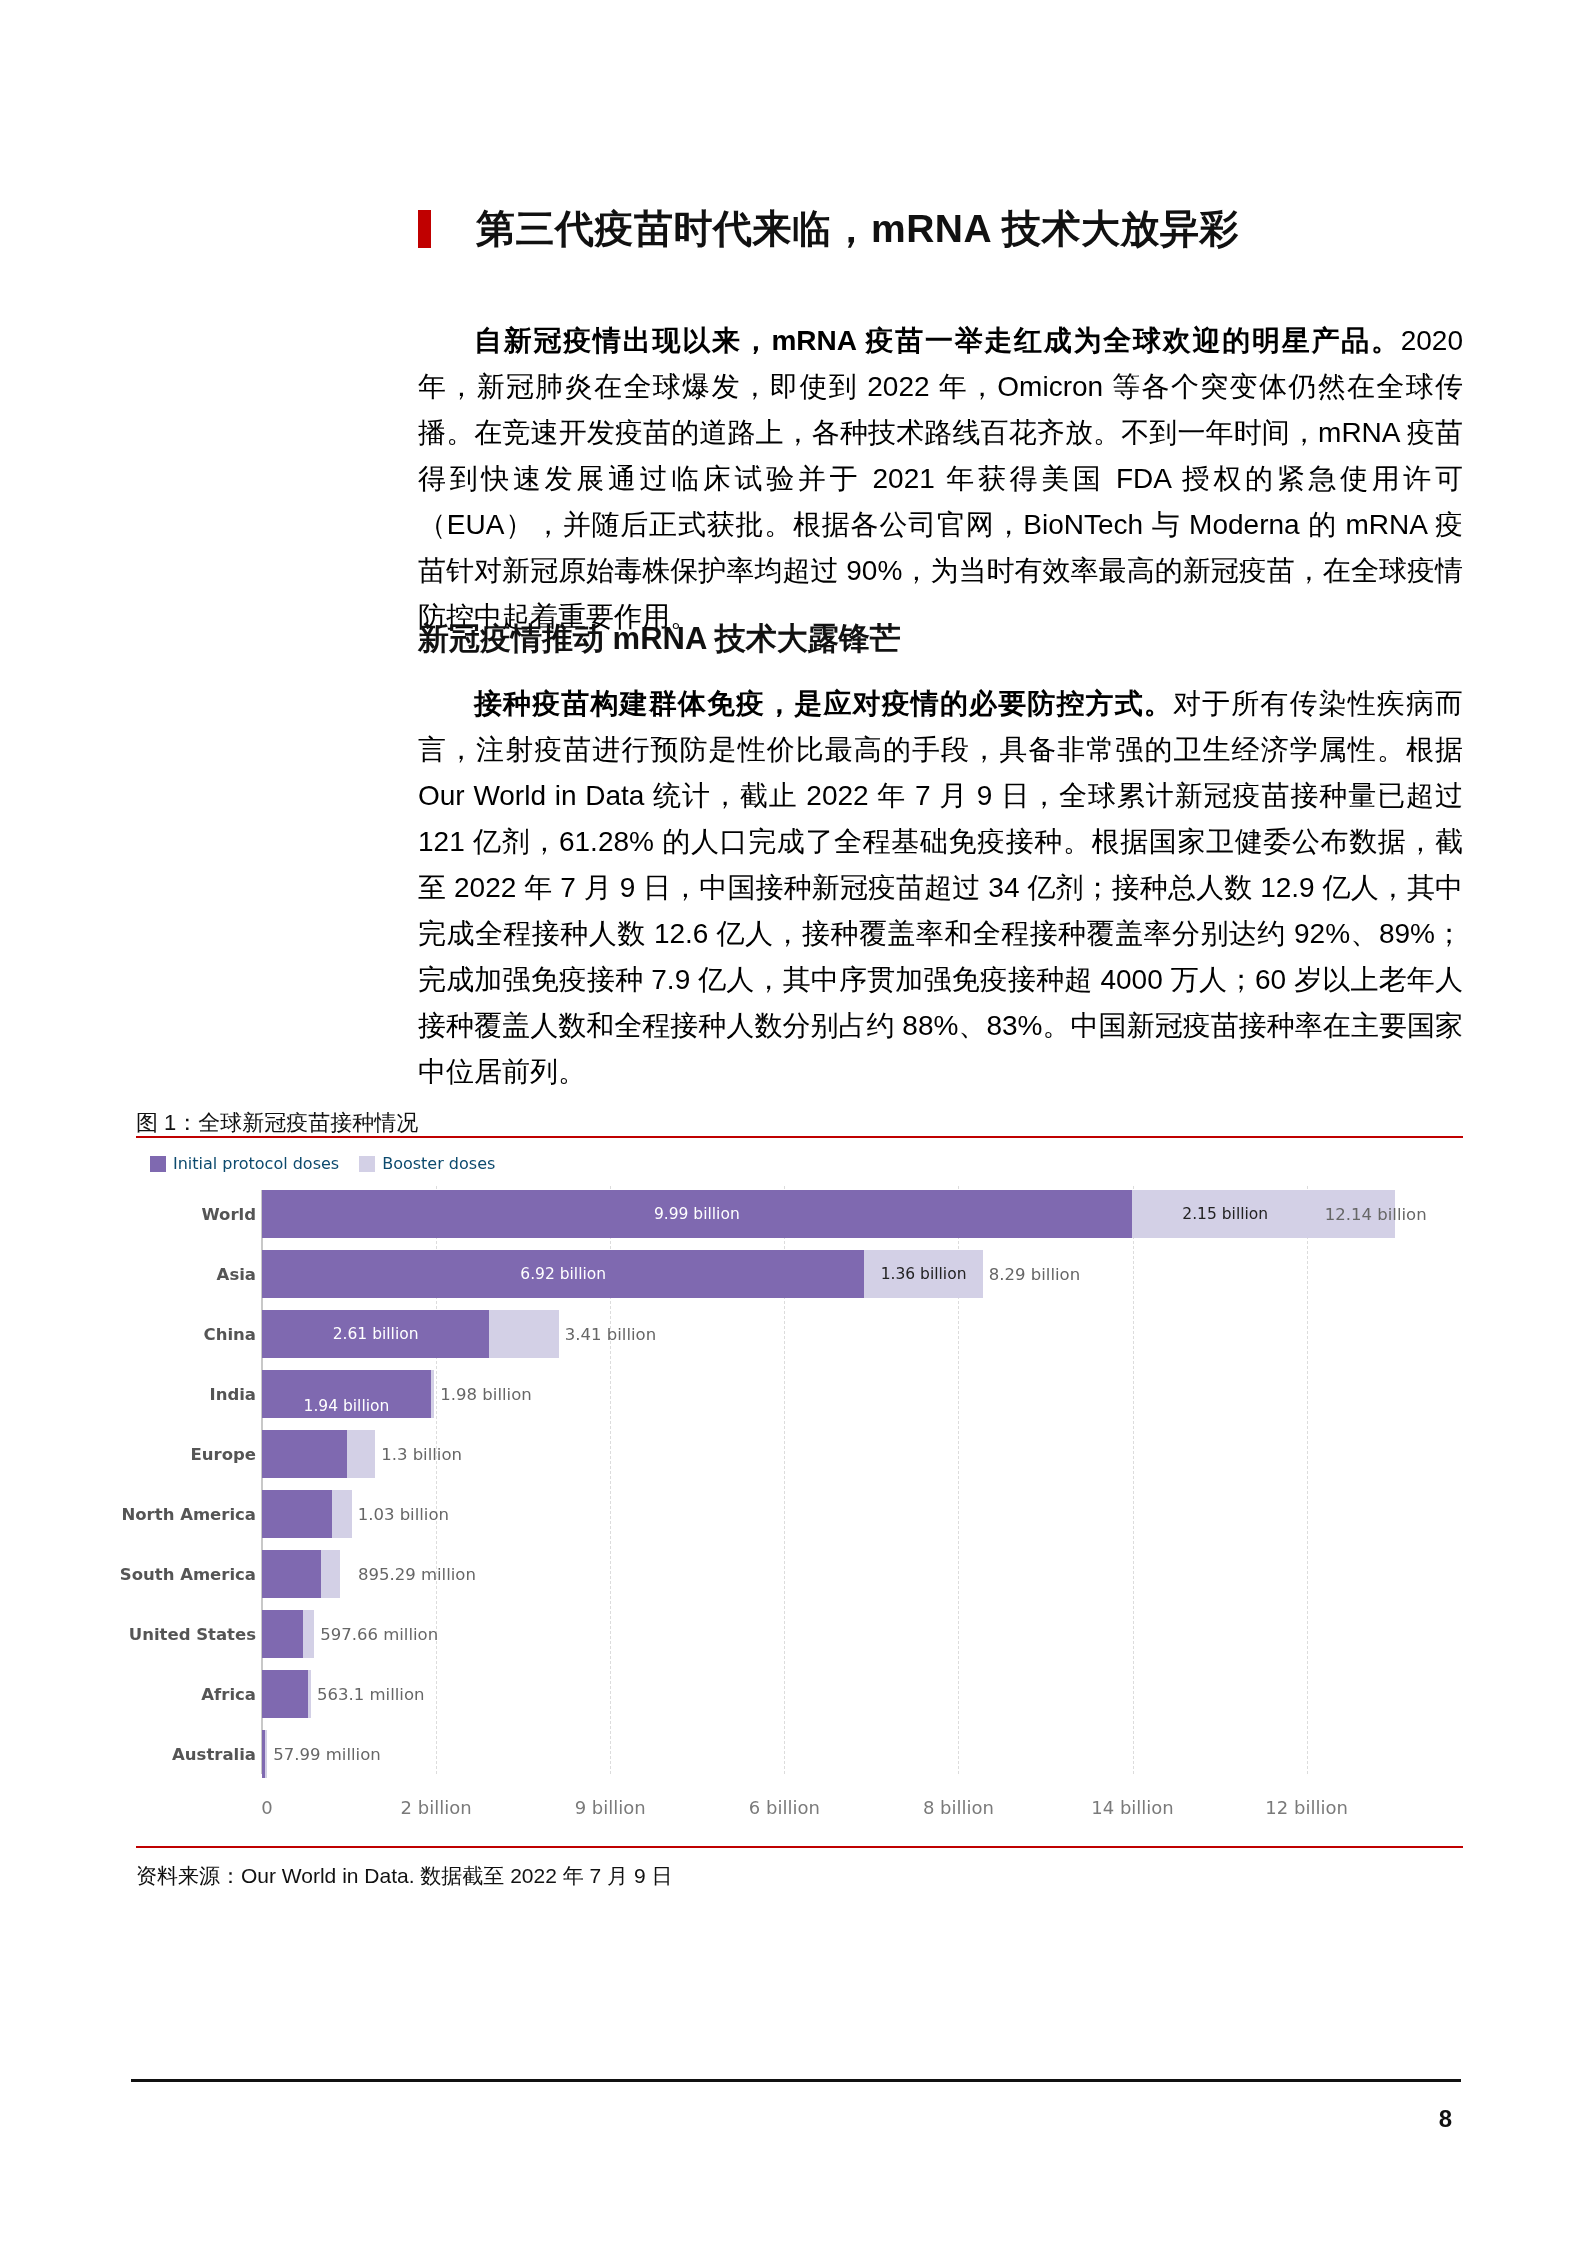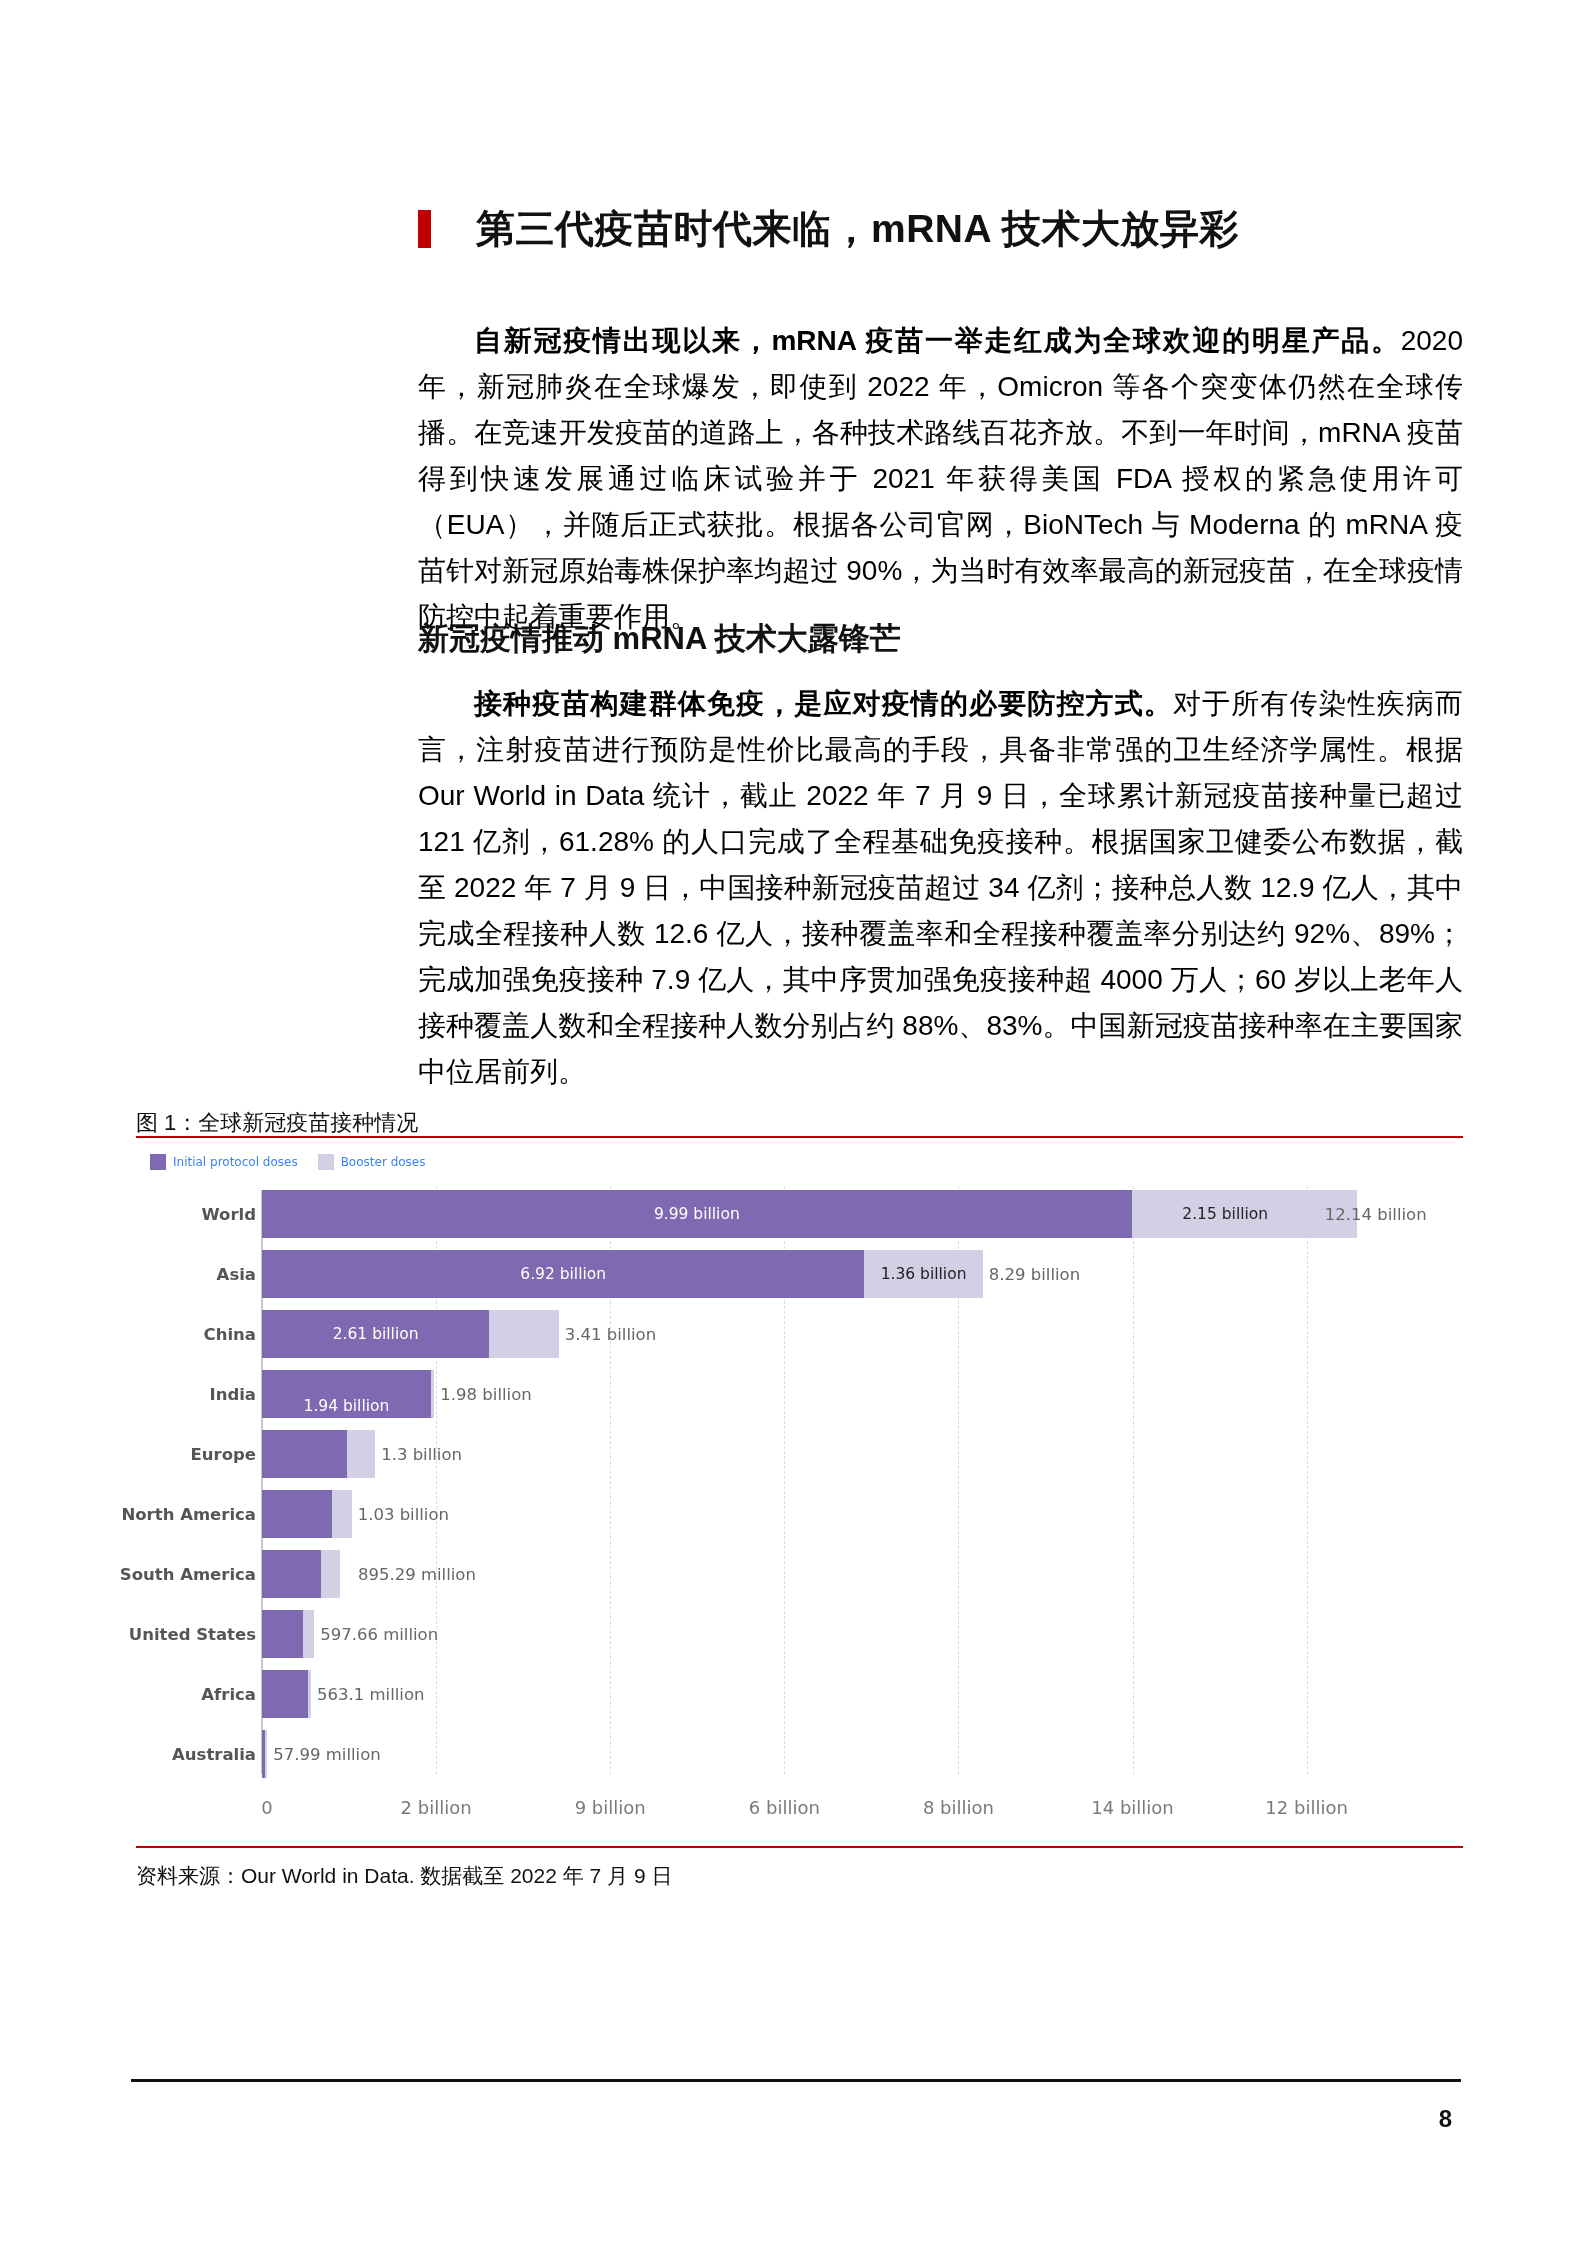--- a/index.html
+++ b/index.html
@@ -11,21 +11,21 @@
 
   .body-block { position: absolute; left: 418px; width: 1045px; font-size: 28px; line-height: 46px; color: #000000; }
   .para { text-indent: 2em; margin: 0; text-align: justify; }
   .para b { font-weight: bold; }
 
   .sub-heading { position: absolute; left: 418px; top: 618px; font-size: 31px; font-weight: bold; color: #111; }
 
   .fig-caption { position: absolute; left: 136px; top: 1108px; font-size: 22px; color: #111; }
   .red-rule { position: absolute; left: 136px; width: 1327px; height: 2px; background: #c00000; }
 
-  .legend { position: absolute; left: 150px; top: 1154px; display: flex; align-items: center; font-size: 12px; color: #3b82f6; font-family: "DejaVu Sans", sans-serif; }
+  .legend { position: absolute; left: 150px; top: 1154px; display: flex; align-items: center; font-size: 16px; color: #0c4a6e; font-family: "DejaVu Sans", sans-serif; }
   .legend-swatch { width: 16px; height: 16px; margin-right: 7px; }
   .legend-item { display: flex; align-items: center; margin-right: 20px; }
 
   .chart { position: absolute; left: 0; top: 0; width: 1587px; height: 2245px; pointer-events: none; }
   .chart * { pointer-events: auto; }
   .gridline { position: absolute; top: 1186px; height: 588px; border-left: 1.5px dashed #dcdcdc; width: 0; }
   .axis-line { position: absolute; left: 261px; top: 1190px; height: 584px; width: 2px; background: #c8c8c8; }
   .tick-label { position: absolute; top: 1797px; font-size: 18px; color: #7a7a7a; font-family: "DejaVu Sans", sans-serif; transform: translateX(-50%); white-space: nowrap; }
 
   .row-label { position: absolute; right: 1331px; font-size: 16.5px; font-weight: bold; color: #555; font-family: "DejaVu Sans", sans-serif; white-space: nowrap; transform: translateY(-50%); }
@@ -86,21 +86,21 @@
     <div class="tick-label" style="left: 958.4px;">8 billion</div>
     <div class="gridline" style="left: 1132.5px;"></div>
     <div class="tick-label" style="left: 1132.5px;">14 billion</div>
     <div class="gridline" style="left: 1306.6px;"></div>
     <div class="tick-label" style="left: 1306.6px;">12 billion</div>
     <div class="axis-line"></div>
     <div class="row-label" style="top: 1214px;">World</div>
     <div class="bar bar-initial" style="left: 262px; top: 1190px; width: 869.63px;">
       <div class="bar-inner-label" style="left: 434.815px;">9.99 billion</div>
     </div>
-    <div class="bar bar-booster" style="left: 1131.63px; top: 1190px; width: 225px;">
+    <div class="bar bar-booster" style="left: 1131.63px; top: 1190px; width: 225px; padding-left: 38px;">
       <div class="bar-inner-label" style="left: 93.5787px;">2.15 billion</div>
     </div>
     <div class="total-label" style="left: 1324.79px; top: 1214px;">12.14 billion</div>
     <div class="row-label" style="top: 1274px;">Asia</div>
     <div class="bar bar-initial" style="left: 262px; top: 1250px; width: 602.386px;">
       <div class="bar-inner-label" style="left: 301.193px;">6.92 billion</div>
     </div>
     <div class="bar bar-booster" style="left: 864.386px; top: 1250px; width: 118.388px;">
       <div class="bar-inner-label" style="left: 59.194px;">1.36 billion</div>
     </div>

